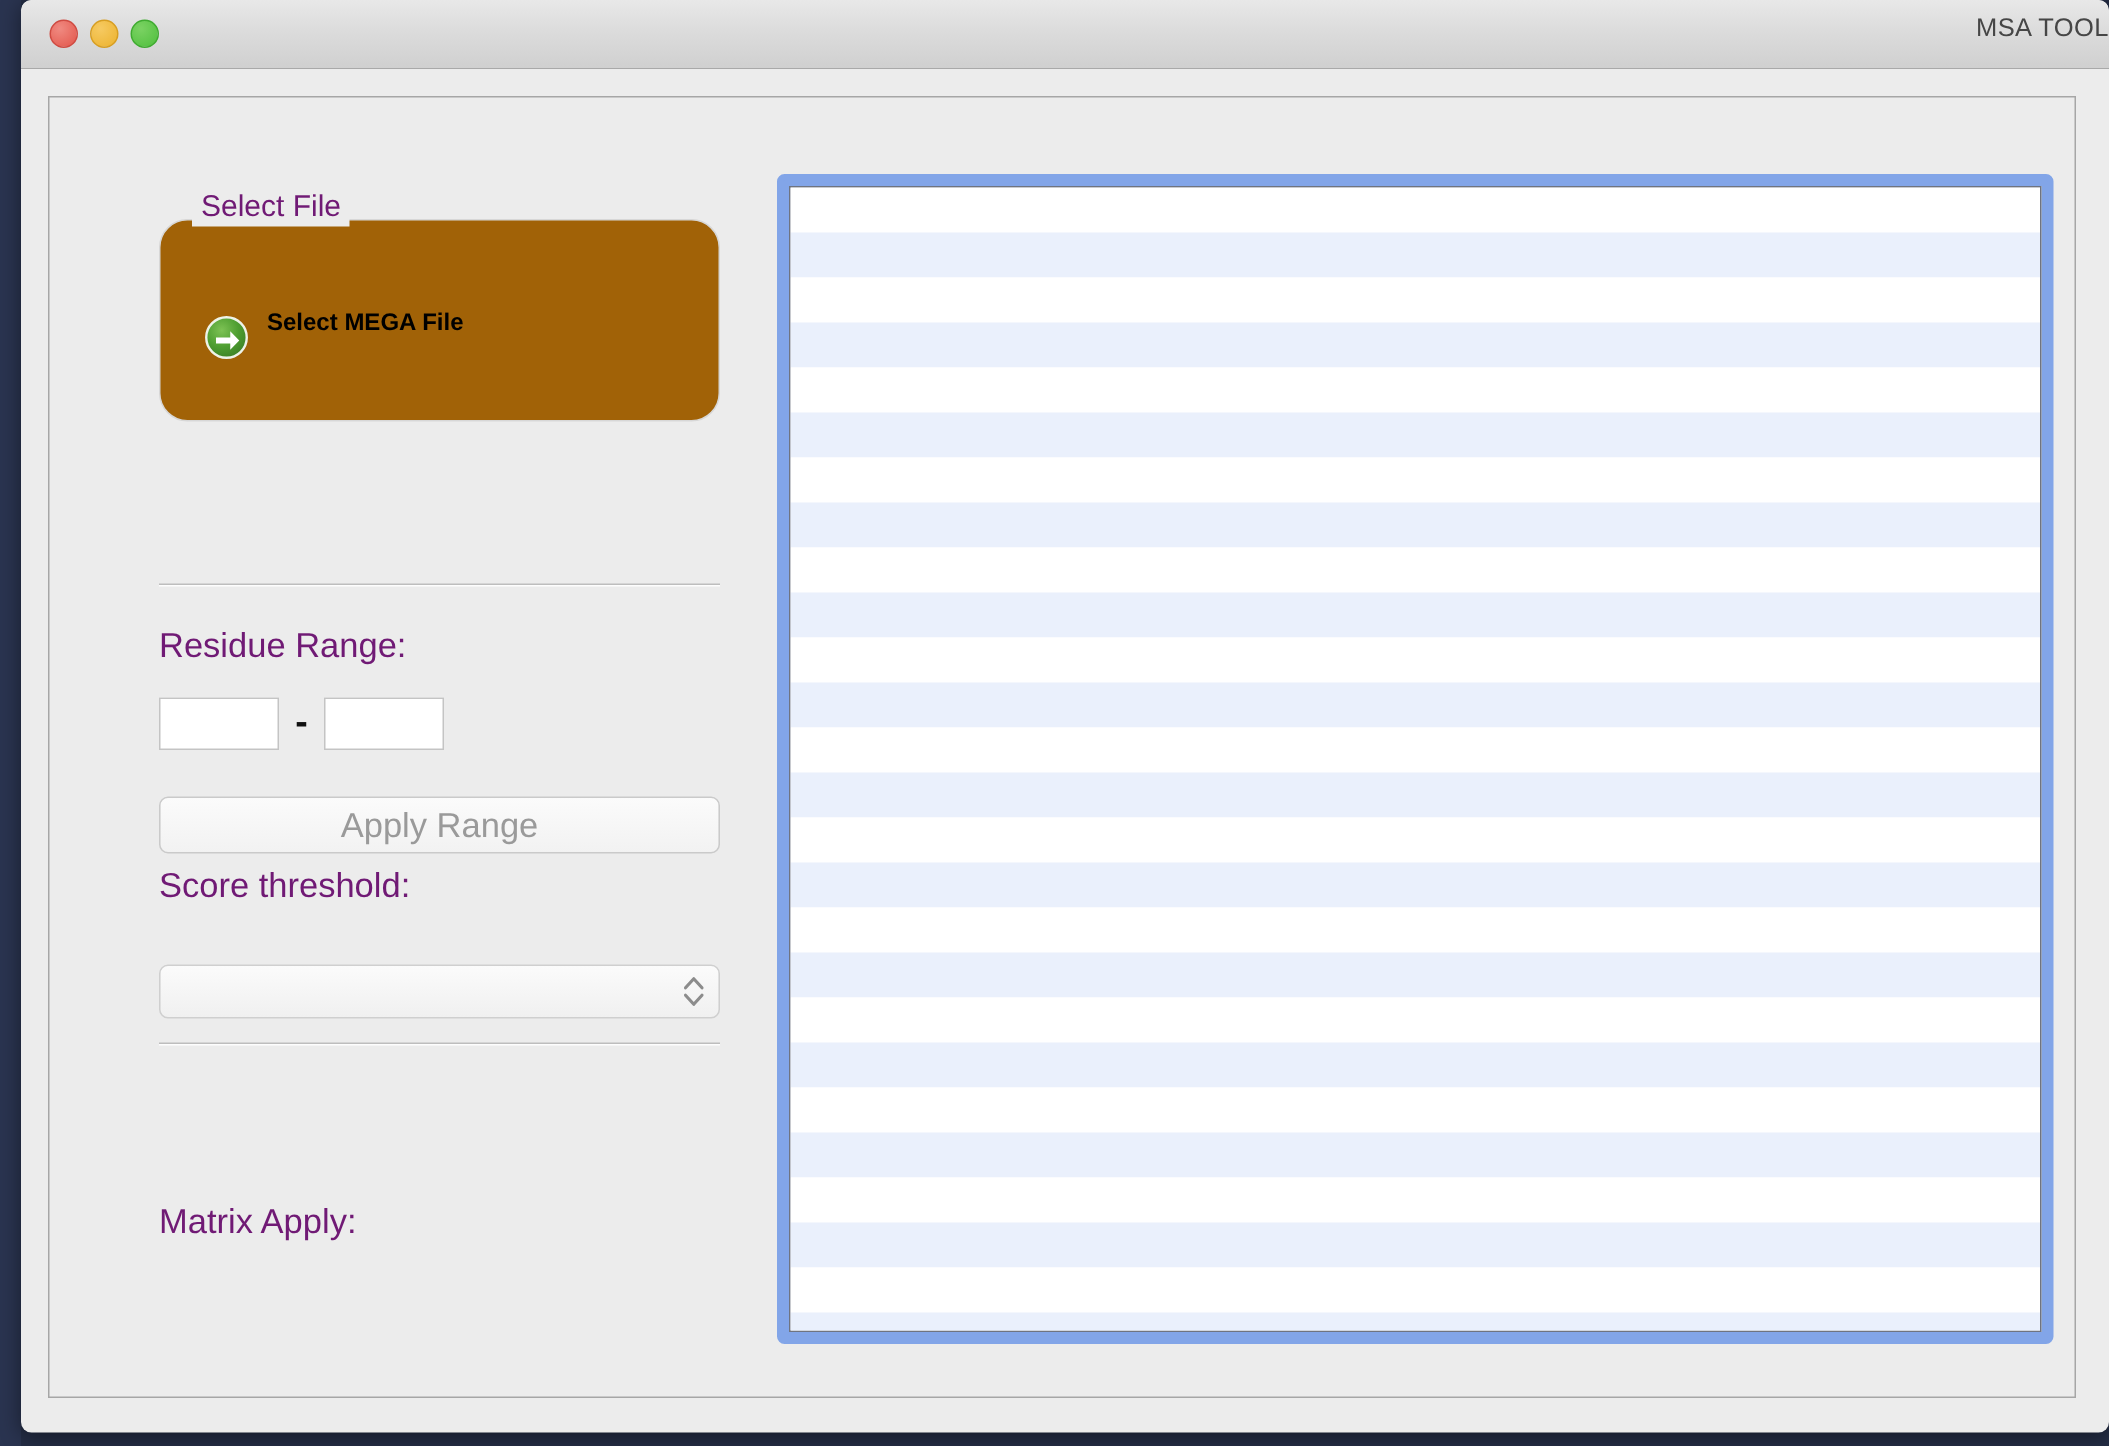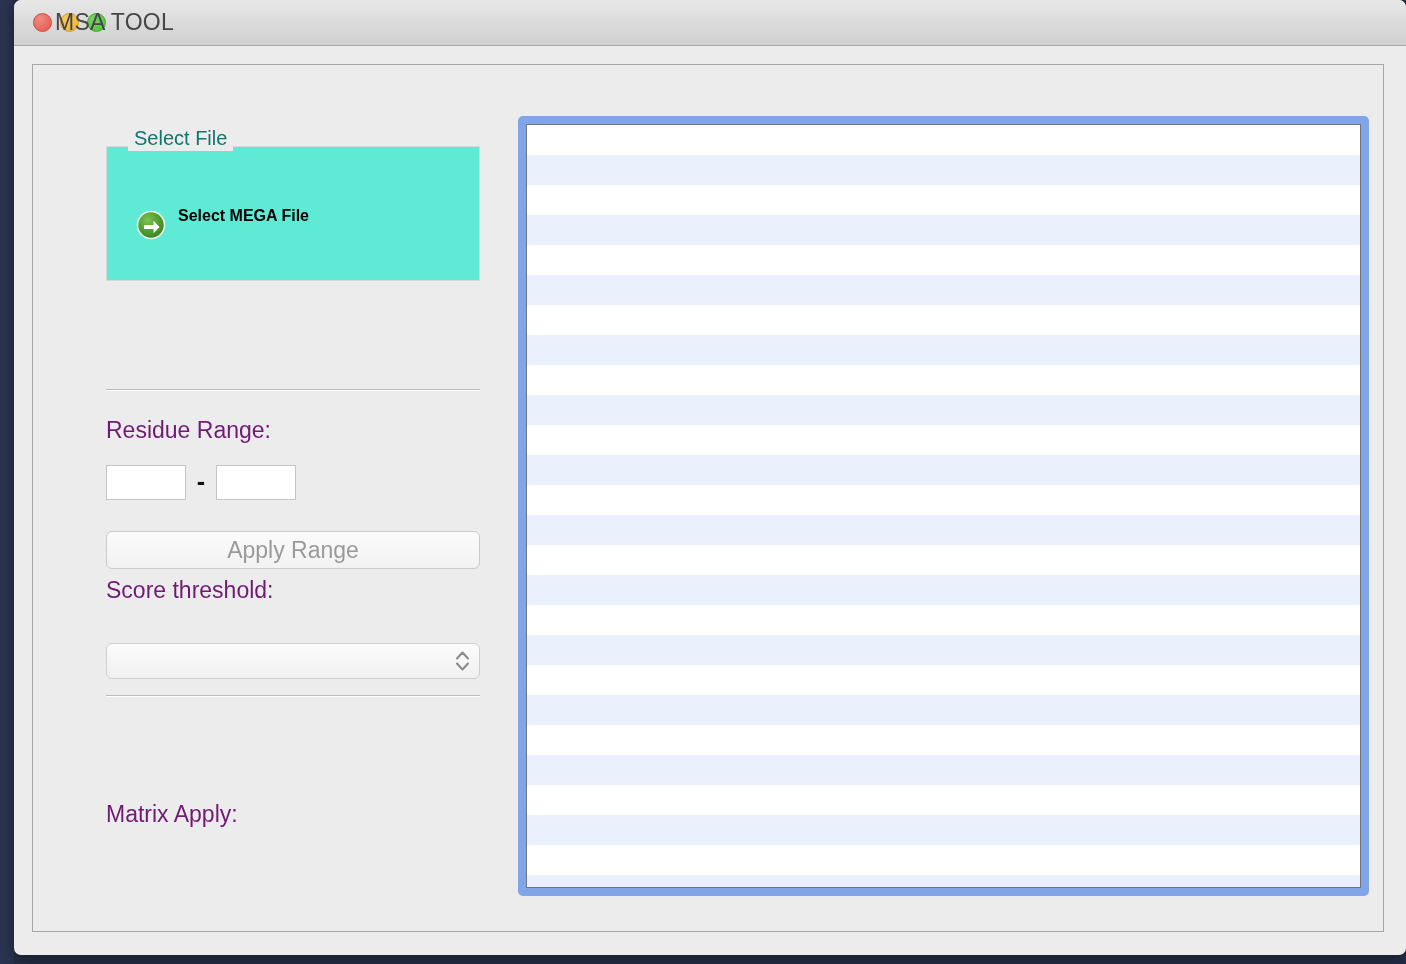--- a/index.html
+++ b/index.html
@@ -68,22 +68,22 @@
     box-sizing: border-box;
   }
   .tl-close  { background: radial-gradient(circle at 35% 30%, #f08a81, #e2564b); border: 1px solid #cf4b42; }
   .tl-min    { background: radial-gradient(circle at 35% 30%, #f6ca62, #ecb22e); border: 1px solid #d79e22; }
   .tl-max    { background: radial-gradient(circle at 35% 30%, #7bd263, #4fbf3d); border: 1px solid #3fab30; }
 
   #window-title {
     position: absolute;
     left: 0; right: 0;
     top: 9px;
-    text-align: left;
-    font-size: 23px;
+    text-align: right;
+    font-size: 17px;
     color: #464646;
     font-family: "Liberation Sans", sans-serif;
     letter-spacing: 0.3px;
     padding-left: 41px;
   }
 
   
   #content-frame {
     position: absolute;
     left: 18px;
@@ -104,33 +104,33 @@
     height: 810px;
   }
 
   
   #select-file-group {
     position: absolute;
     left: 0;
     top: 21px;
     width: 374px;
     height: 135px;
-    background: #5eead4;
+    background: #a16207;
     border: 1px solid #d7d7d7;
-    border-radius: 0;
+    border-radius: 19px;
     box-sizing: border-box;
   }
   #select-file-legend {
     position: absolute;
     left: 22px;
     top: 0px;
     background: #ececec;
     padding: 0 6px;
     font-size: 20px;
-    color: #0f766e;
+    color: #701a75;
     z-index: 3;
     line-height: 26px;
   }
   #select-file-row {
     position: absolute;
     left: 29px;
     top: 60px;
     display: flex;
     align-items: flex-start;
     gap: 12px;

